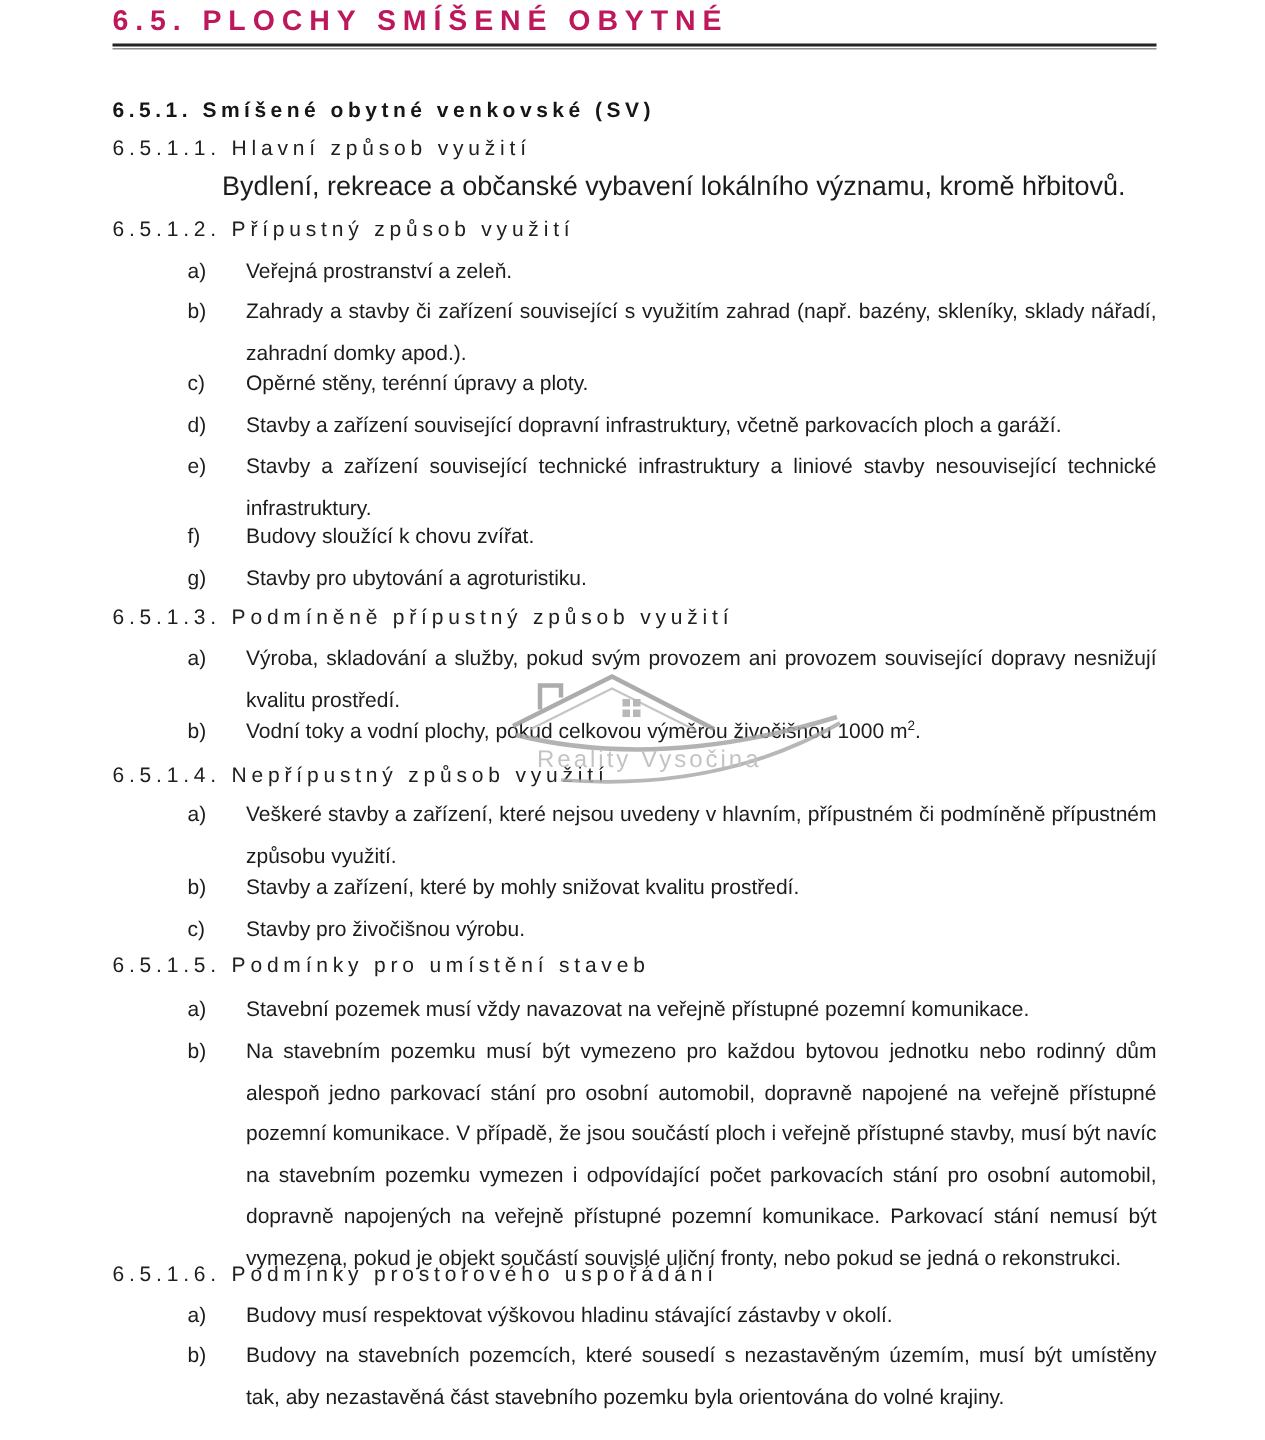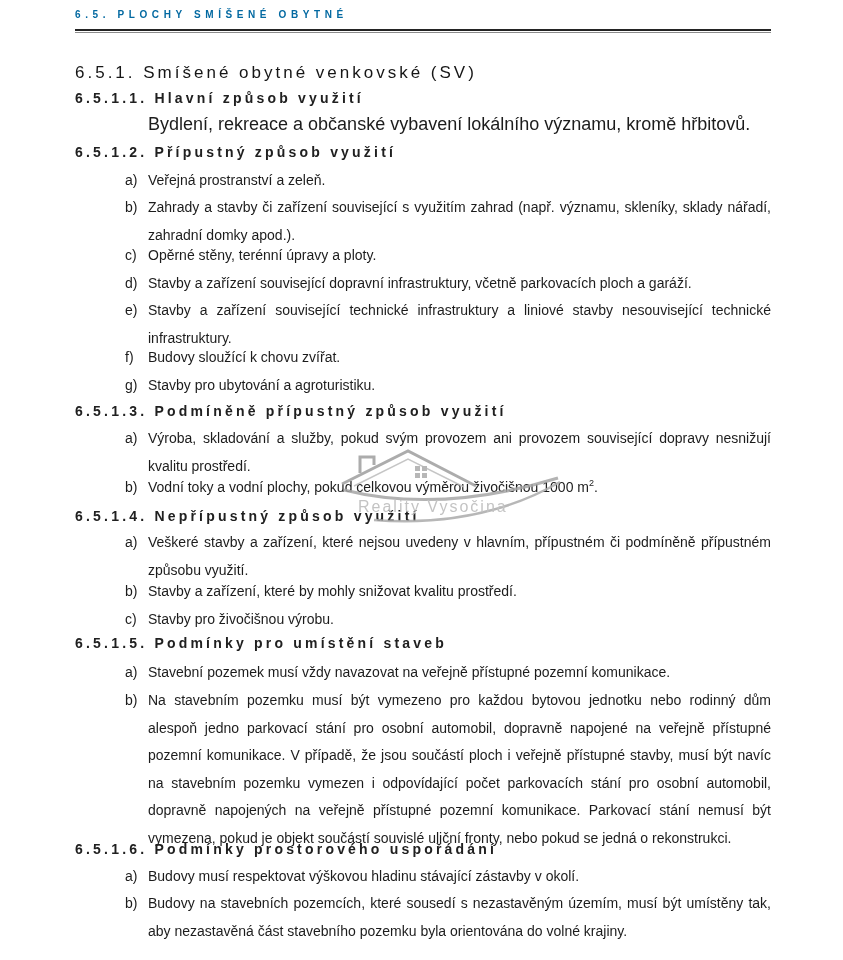--- a/index.html
+++ b/index.html
@@ -3,47 +3,47 @@
 <meta charset="utf-8">
 <style>
   html,body { margin:0; padding:0; background:#ffffff; }
   .page {
     position:relative; width:843px; height:960px; background:#ffffff;
     font-family:"Liberation Sans","DejaVu Sans",sans-serif;
     color:#1c1c1c; overflow:hidden;
   }
   .doc-title {
     position:absolute; left:75px; top:6px;
-    font-size:10px; font-weight:bold; letter-spacing:4.6px;
-    white-space:nowrap; line-height:17px; color:#0369a1;
+    font-size:19px; font-weight:bold; letter-spacing:4.6px;
+    white-space:nowrap; line-height:17px; color:#be185d;
   }
   .title-rule {
     position:absolute; left:75px; top:29px; width:696px; height:1px;
     border-top:2px solid #242424; border-bottom:1px solid #8d8d8d;
   }
   .chapter-heading {
     position:absolute; left:75px; top:64px;
-    font-size:17px; font-weight:normal; letter-spacing:3px;
+    font-size:14px; font-weight:bold; letter-spacing:3px;
     white-space:nowrap; line-height:18px; color:#161616;
   }
   .sec-heading {
     position:absolute; left:75px;
-    font-size:14px; font-weight:700; letter-spacing:3.2px;
+    font-size:14px; font-weight:400; letter-spacing:3.2px;
     white-space:nowrap; line-height:17px; color:#202020;text-align:right;
   }
   .body-para {
     position:absolute; left:148px; width:624px;
     font-size:18px; line-height:27.5px;
   }
   .item {
     position:absolute; left:125px; width:646px;
     display:flex; font-size:14px; line-height:27.5px;
   }
   .marker { width:23px; flex:none; }
-  .itext  { flex:1; text-align:justify; }
+  .itext  { flex:1; text-align:justify;margin-left:16px; }
   sup { font-size:9px; line-height:0; vertical-align:super; }
 
   
   .watermark {
     position:absolute; left:330px; top:446px; width:240px; height:90px;
     z-index:4; pointer-events:none; opacity:0.85;
   }
   .watermark svg { position:absolute; left:0; top:0; }
   .watermark-text {
     position:absolute; left:28px; top:50px;
@@ -82,21 +82,21 @@
     <div class="sec-heading" style="top:90px">6.5.1.1. Hlavní způsob využití</div>
     <div class="body-para" style="top:111px">Bydlení, rekreace a občanské vybavení lokálního významu, kromě hřbitovů.</div>
 
     <div class="sec-heading" style="top:144px">6.5.1.2. Přípustný způsob využití</div>
     <div class="item" style="top:167px">
       <span class="marker">a)</span>
       <span class="itext">Veřejná prostranství a zeleň.</span>
     </div>
     <div class="item" style="top:194px">
       <span class="marker">b)</span>
-      <span class="itext">Zahrady a stavby či zařízení související s využitím zahrad (např. významu, skleníky, sklady nářadí, zahradní domky apod.).</span>
+      <span class="itext">Zahrady a stavby či zařízení související s využitím zahrad (např. bazény, skleníky, sklady nářadí, zahradní domky apod.).</span>
     </div>
     <div class="item" style="top:242px">
       <span class="marker">c)</span>
       <span class="itext">Opěrné stěny, terénní úpravy a ploty.</span>
     </div>
     <div class="item" style="top:270px">
       <span class="marker">d)</span>
       <span class="itext">Stavby a zařízení související dopravní infrastruktury, včetně parkovacích ploch a garáží.</span>
     </div>
     <div class="item" style="top:297px">

